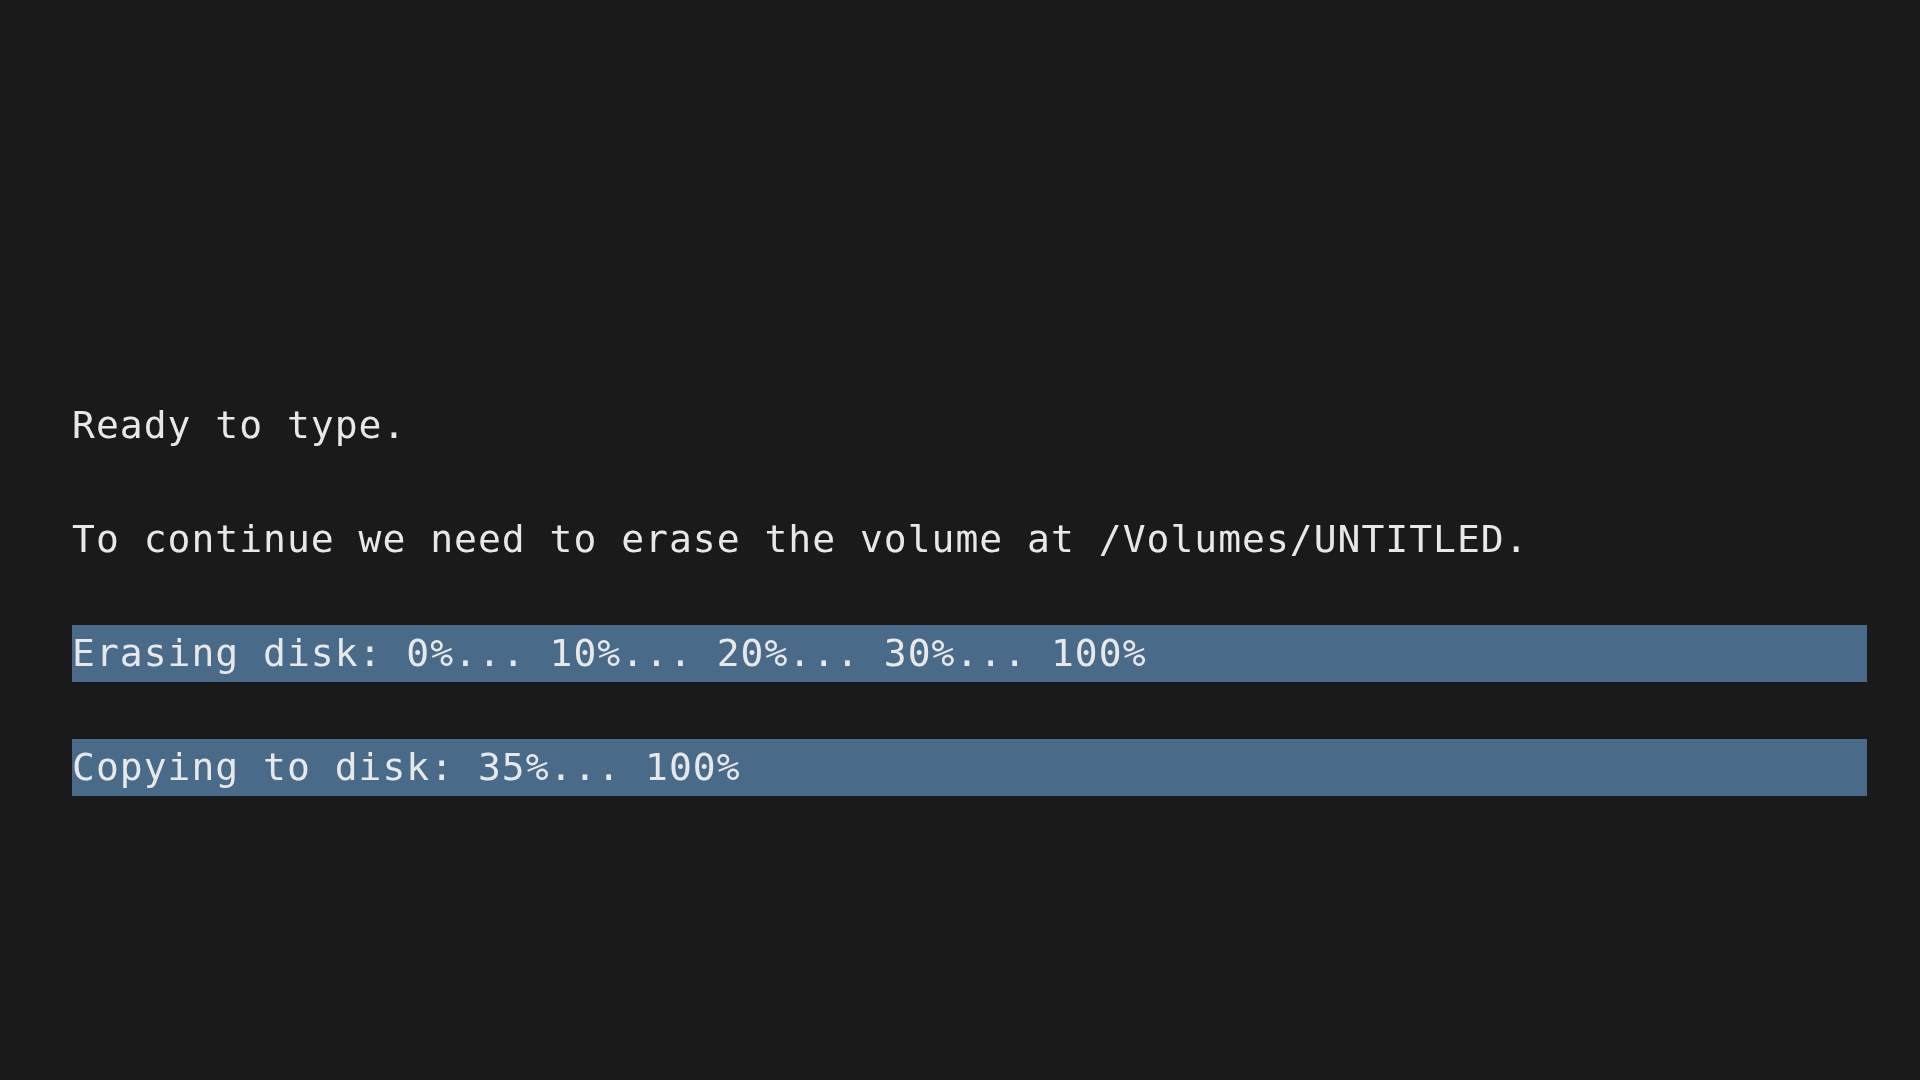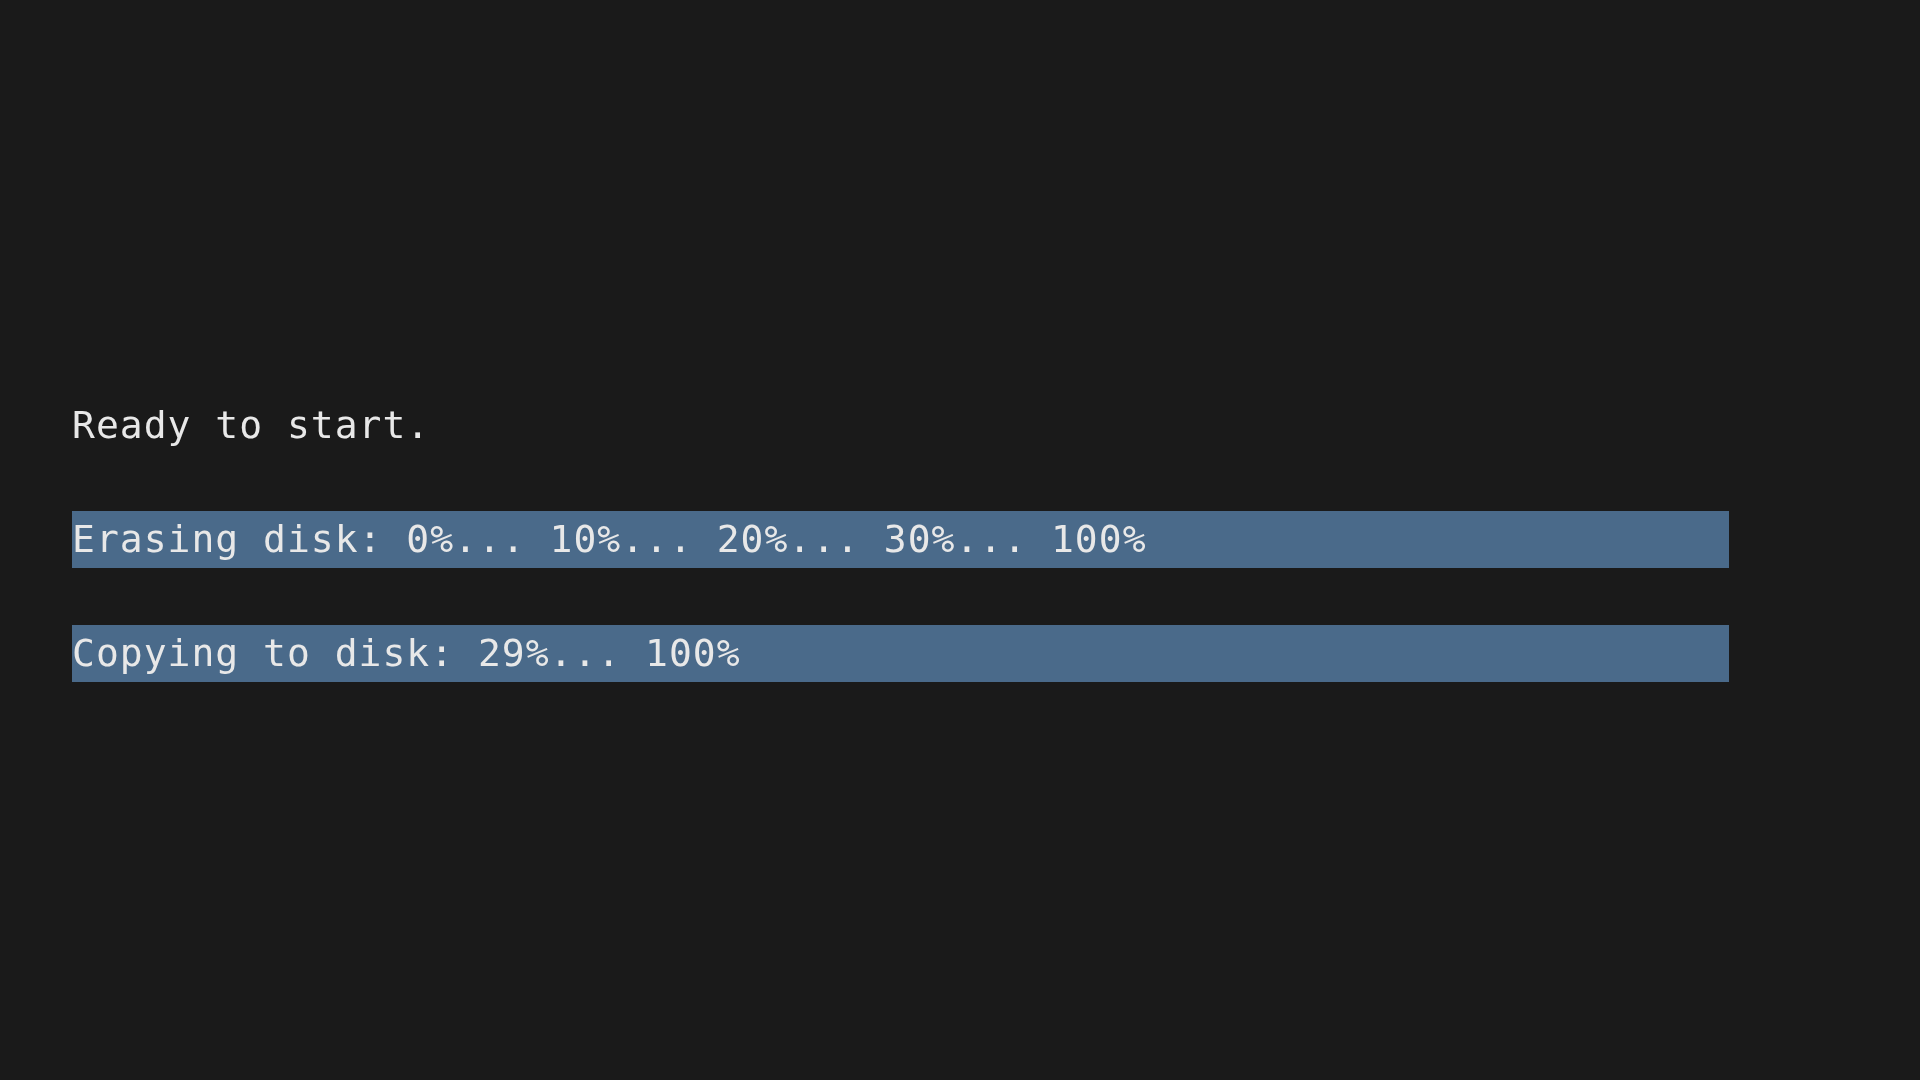--- a/index.html
+++ b/index.html
@@ -25,24 +25,25 @@
       color: #e8e8e8;
       font-weight: 500;
       white-space: pre;
     }
     .line {
       display: block;
     }
     .sel-line-full {
       display: block;
       background: #4a6a8a;
-      width: 1657px;
+      width: 1795px;
     }
   </style>
 </head>
 <body>
 
 <div class="terminal">
-<span class="line">Ready to start.</span>
+<span class="line">Ready to type.</span>
+<span class="line">To continue we need to erase the volume at /Volumes/UNTITLED.</span>
 <span class="sel-line-full">Erasing disk: 0%... 10%... 20%... 30%... 100%</span>
-<span class="sel-line-full">Copying to disk: 29%... 100%</span>
+<span class="sel-line-full">Copying to disk: 35%... 100%</span>
 
 </div>
 
 </body></html>

